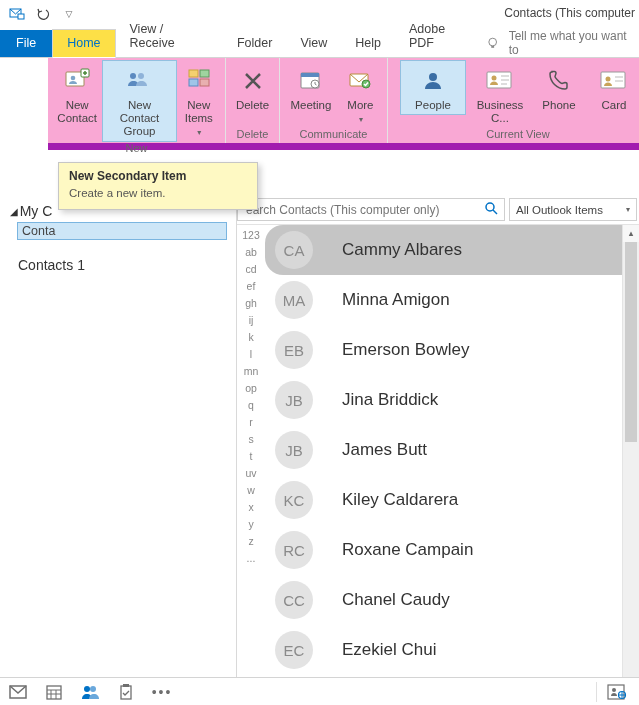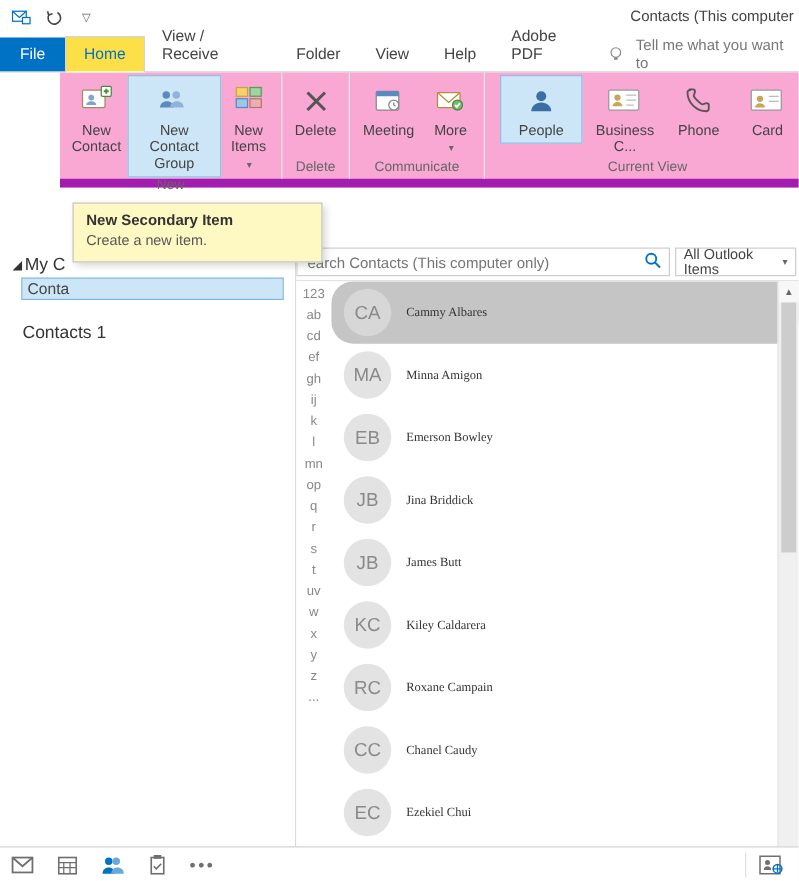--- a/index.html
+++ b/index.html
@@ -43,32 +43,32 @@
 .tooltip { position: absolute; left: 58px; top: 162px; width: 200px; background: #fef9c3; border: 1px solid #c6c6c6; box-shadow: 3px 3px 6px rgba(0,0,0,.18); padding: 6px 10px 10px; z-index: 50; }
 .tooltip .tt-title { font-weight: 600; font-size: 12px; color: #333; margin-bottom: 4px; }
 .tooltip .tt-body { font-size: 11.5px; color: #555; }
 
 
 .rightpane { flex: 1; display: flex; flex-direction: column; }
 .searchrow { height: 30px; display: flex; align-items: stretch; border-bottom: 1px solid #e3e3e3; }
 .searchbox { flex: 1; display: flex; align-items: center; border: 1px solid #cfcfcf; margin: 3px 4px 3px 0; padding: 0 4px 0 8px; color: #888; background:#fff; }
 .searchbox input { border: 0; outline: 0; flex: 1; font-size: 12px; color: #444; background: transparent; }
 .search-ic { width: 18px; text-align: center; color: #0072c6; font-size: 13px; }
-.filterbox { width: 97px; border: 1px solid #cfcfcf; margin: 3px 2px 3px 0; display: flex; align-items: center; justify-content: space-between; padding: 0 6px; font-size: 11.5px; color: #444; background:#fff;}
+.filterbox { width: 128px; border: 1px solid #cfcfcf; margin: 3px 2px 3px 0; display: flex; align-items: center; justify-content: space-between; padding: 0 6px; font-size: 11.5px; color: #444; background:#fff;}
 
 
 .listwrap { flex: 1; display: flex; overflow: hidden; position: relative; }
 .alpha { width: 28px; background: #fff; border-right: 0; padding-top: 4px; }
 .alpha div { height: 17px; font-size: 10.5px; color: #888; text-align: center; cursor: pointer; }
 .people { flex: 1; overflow: hidden; position: relative; }
-.person { height: 50px; display: flex; align-items: center; gap: 12px; padding-left: 10px; border-bottom: 0; border-radius: 18px; }
+.person { height: 50px; display: flex; align-items: center; gap: 29px; padding-left: 10px; border-bottom: 0; border-radius: 18px; }
 .person.sel { background: #c5c5c5; }
 .avatar { width: 38px; height: 38px; border-radius: 50%; background: #e3e3e3; color: #8a8a8a; display: flex; align-items: center; justify-content: center; font-size: 15px; }
 .person.sel .avatar { background: #d7d7d7; }
-.pname { font-size: 10px; color: #333; font-family: Liberation Serif, serif; }
+.pname { font-size: 17px; color: #333; }
 .scrollbar { position: absolute; right: 0; top: 0; bottom: 0; width: 17px; background: #f0f0f0; border-left: 1px solid #e4e4e4; }
 .scrollbar .arr { height: 17px; text-align: center; font-size: 9px; color: #666; line-height: 17px; background:#f7f7f7; }
 .scrollbar .thumb { position: absolute; left: 2px; right: 2px; top: 17px; height: 200px; background: #cdcdcd; }
 
 
 .bottombar { position: absolute; left: 0; right: 0; bottom: 0; height: 28px; border-top: 1px solid #d4d4d4; background: #fff; display: flex; align-items: center; }
 .nav-ic { width: 36px; height: 28px; display: flex; align-items: center; justify-content: center; color: #6f6f6f; cursor: pointer; }
 .nav-ic.active { color: #0072c6; }
 .nav-sep { width: 1px; height: 20px; background: #e0e0e0; margin: 0 2px; }
 .bottom-right { margin-left: auto; display:flex; align-items:center; padding-right:4px;}

